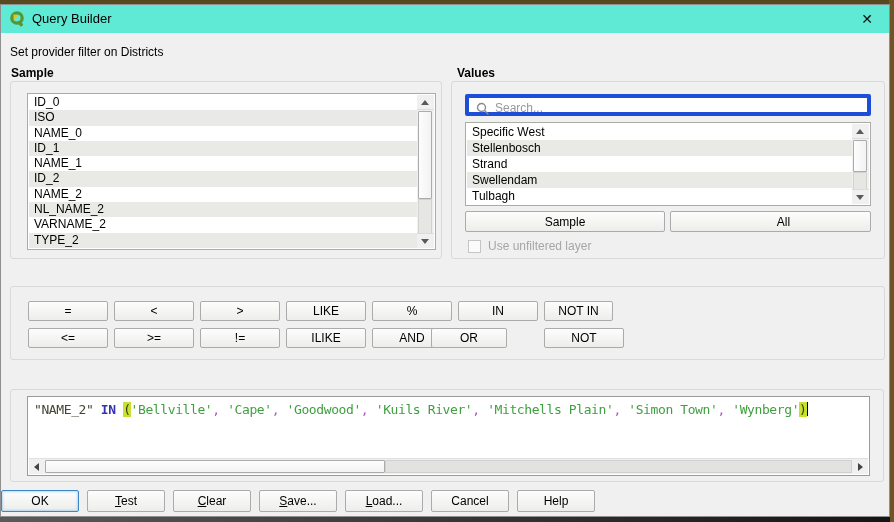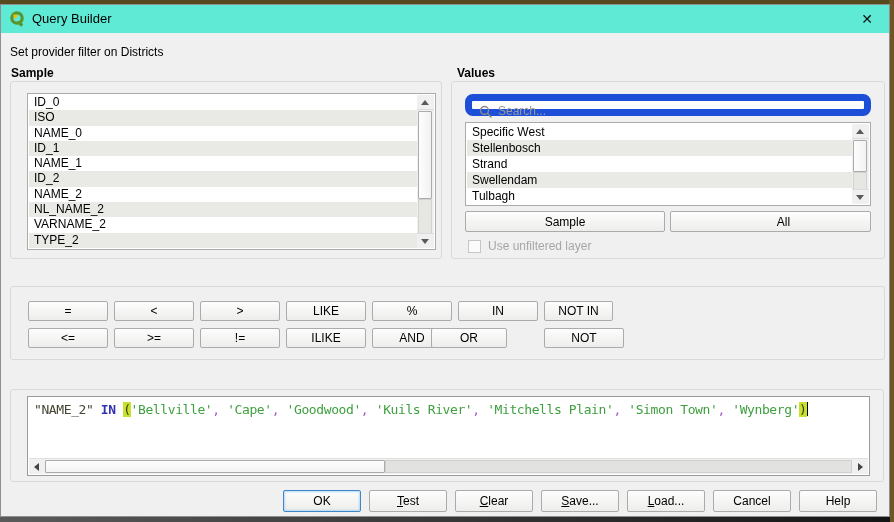--- a/index.html
+++ b/index.html
@@ -44,21 +44,21 @@
   .tri { position:absolute; width:0; height:0; }
   .tri.up   { left:4px; top:5px; border-left:4px solid transparent; border-right:4px solid transparent; border-bottom:5px solid #5a5a5a; }
   .tri.down { left:4px; top:5px; border-left:4px solid transparent; border-right:4px solid transparent; border-top:5px solid #5a5a5a; }
   .tri.left { left:5px; top:4px; border-top:4px solid transparent; border-bottom:4px solid transparent; border-right:5px solid #444; }
   .tri.right{ left:6px; top:4px; border-top:4px solid transparent; border-bottom:4px solid transparent; border-left:5px solid #444; }
   .sb-thumb { position:absolute; left:1px; width:14px; border:1px solid #ababab; border-radius:1px;
               background:linear-gradient(to right,#fdfdfd,#f2f2f2); }
   .sb-track-rest { position:absolute; left:1px; width:14px; background:#e6e6e3; border:1px solid #d2d2d0; }
 
   
-  .searchbox { position:absolute; background:#fff; border:7px solid #1d4ed8; border-radius:8px; }
+  .searchbox { position:absolute; background:#fff; border:4px solid #1d4ed8; border-radius:2px; }
   .searchbox svg { position:absolute; left:7px; top:4px; }
   .searchbox input { position:absolute; left:26px; top:1px; right:4px; height:18px; border:none; outline:none;
                      font-family:"Liberation Sans",sans-serif; font-size:12px; color:#333; background:transparent; }
   .searchbox input::placeholder { color:#9a9a9a; }
 
   
   .btn { position:absolute; background:linear-gradient(#fdfdfd,#ededeb); border:1px solid #ababab;
          border-radius:2px; font-family:"Liberation Sans",sans-serif; font-size:12px; color:#000;
          text-align:center; cursor:pointer; }
   .btn u { text-decoration:underline; }
@@ -77,21 +77,21 @@
   .editor { position:absolute; background:#fff; border:1px solid #9a9a9a; overflow:hidden; }
   .code { position:absolute; left:6px; top:5px; right:2px; font-family:"DejaVu Sans Mono", monospace;
           font-size:13px; white-space:nowrap; letter-spacing:-0.4px; }
   .caret { display:inline-block; width:1px; height:14px; background:#000; vertical-align:-2px; }
   .hscroll { position:absolute; left:1px; right:1px; bottom:1px; height:16px; background:#f0f0f0; border-top:1px solid #e0e0e0; }
   .hs-btn { position:absolute; top:0; width:16px; height:15px; background:#f0f0f0; }
   .hs-thumb { position:absolute; top:1px; height:13px; border:1px solid #ababab; border-radius:1px;
               background:linear-gradient(#fdfdfd,#f3f3f3); }
   .hs-track-rest { position:absolute; top:1px; height:13px; background:#e2e2e0; border:1px solid #d0d0ce; }
 
-  .footer { position:absolute; left:0; top:485px; width:884px; display:flex; justify-content:flex-end; gap:8px; padding-right:8px; }
+  .footer { position:absolute; left:0; top:485px; width:884px; display:flex; justify-content:flex-start; gap:8px; padding-right:8px; }
   .footer .btn { position:relative; width:78px; height:22px; line-height:20px; }
 </style>
 </head>
 <body>
 
 <div class="stage">
   <div class="bg-top"></div>
   <div class="bg-right"></div>
   <div class="bg-bottom"></div>
 

